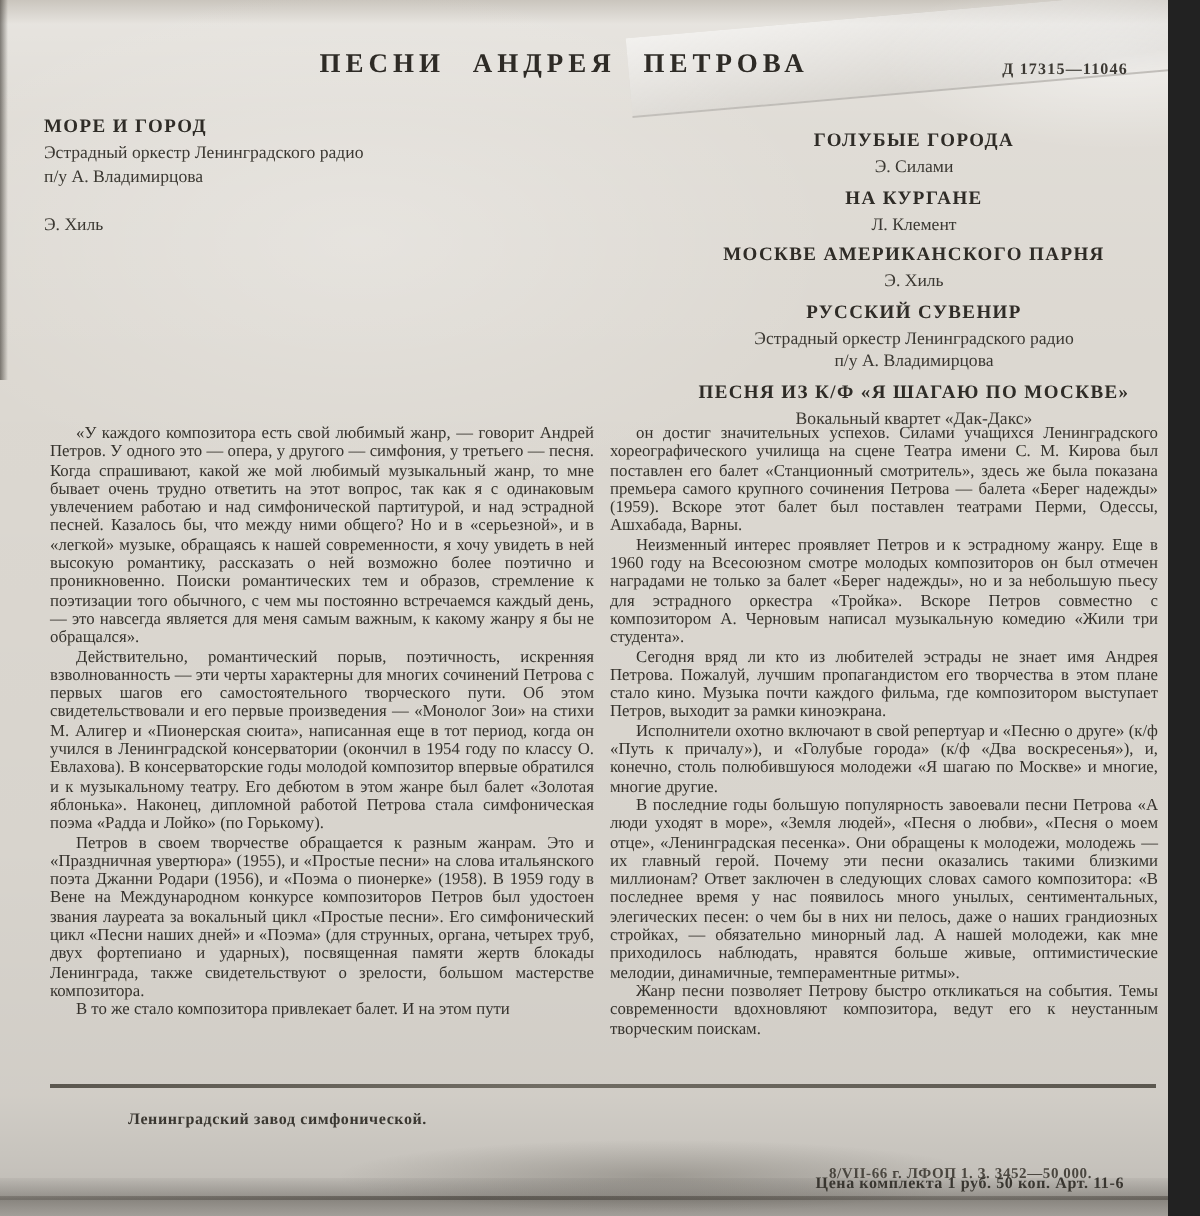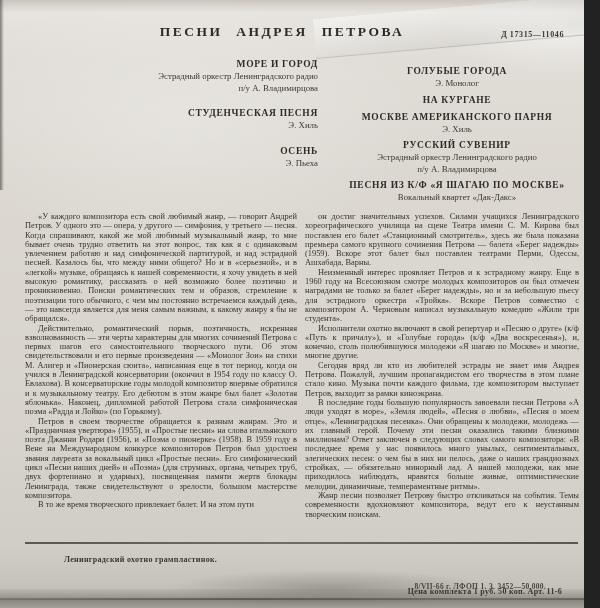--- a/index.html
+++ b/index.html
@@ -27,21 +27,21 @@
   .bottom-crease-line { position:absolute; left:0; bottom:8px; width:600px; height:2px;
     background:linear-gradient(90deg, rgba(60,55,48,0.25), rgba(60,55,48,0.55) 40%, rgba(60,55,48,0.30) 80%, rgba(60,55,48,0.45)); }
 
   
   .album-title { position:absolute; top:24px; left:0; right:20px; text-align:center;
     font-size:13.5px; font-weight:bold; letter-spacing:2.5px; word-spacing:8px; color:#2e2b26; }
   .catalog-number { position:absolute; top:30px; right:20px; font-size:8px; font-weight:bold;
     letter-spacing:0.6px; color:#3c3933; }
 
   
-  .tracklist-left  { position:absolute; top:58px; left:22px;  width:296px; text-align:right; }
+  .tracklist-left  { position:absolute; top:58px; left:22px;  width:296px; text-align:left; }
   .tracklist-right { position:absolute; top:58px; left:326px; width:262px; text-align:center; padding-top:7px; }
   .tracklist-left  .track { margin-bottom:14px; }
   .tracklist-right .track { margin-bottom:5px; }
   .track-title { font-size:9.5px; font-weight:bold; letter-spacing:0.7px; color:#2f2c27; line-height:12px; }
   .track-performer { font-size:8.8px; line-height:10.5px; margin-top:1px; color:#3b3832; }
 
   
   .notes-col { position:absolute; top:212px; font-size:8.4px; line-height:9.3px;
     text-align:justify; color:#35322c; }
   .notes-col.left  { left:25px;  width:272px; }
@@ -69,68 +69,64 @@
   <div class="album-title">ПЕСНИ АНДРЕЯ ПЕТРОВА</div>
   <div class="catalog-number">Д 17315—11046</div>
 
   <div class="tracklist-left">
     <div class="track">
       <div class="track-title">МОРЕ И ГОРОД</div>
       <div class="track-performer">Эстрадный оркестр Ленинградского радио</div>
       <div class="track-performer">п/у А. Владимирцова</div>
     </div>
     <div class="track">
-      <div class="track-title">СТУДЕНЧЕСКАЯ ПЕСНЯ</div>
       <div class="track-performer">Э. Хиль</div>
-    </div>
-    <div class="track">
-      <div class="track-title">ОСЕНЬ</div>
-      <div class="track-performer">Э. Пьеха</div>
     </div>
   </div>
 
   <div class="tracklist-right">
     <div class="track">
       <div class="track-title">ГОЛУБЫЕ ГОРОДА</div>
-      <div class="track-performer">Э. Монолог</div>
+      <div class="track-performer">Э. Силами</div>
     </div>
     <div class="track">
       <div class="track-title">НА КУРГАНЕ</div>
+      <div class="track-performer">Л. Клемент</div>
     </div>
     <div class="track">
       <div class="track-title">МОСКВЕ АМЕРИКАНСКОГО ПАРНЯ</div>
       <div class="track-performer">Э. Хиль</div>
     </div>
     <div class="track">
       <div class="track-title">РУССКИЙ СУВЕНИР</div>
       <div class="track-performer">Эстрадный оркестр Ленинградского радио</div>
       <div class="track-performer">п/у А. Владимирцова</div>
     </div>
     <div class="track">
       <div class="track-title">ПЕСНЯ ИЗ К/Ф «Я ШАГАЮ ПО МОСКВЕ»</div>
       <div class="track-performer">Вокальный квартет «Дак-Дакс»</div>
     </div>
   </div>
 
   <div class="notes-col left">
     <p>«У каждого композитора есть свой любимый жанр, — говорит Андрей Петров. У одного это — опера, у другого — симфония, у третьего — песня. Когда спрашивают, какой же мой любимый музыкальный жанр, то мне бывает очень трудно ответить на этот вопрос, так как я с одинаковым увлечением работаю и над симфонической партитурой, и над эстрадной песней. Казалось бы, что между ними общего? Но и в «серьезной», и в «легкой» музыке, обращаясь к нашей современности, я хочу увидеть в ней высокую романтику, рассказать о ней возможно более поэтично и проникновенно. Поиски романтических тем и образов, стремление к поэтизации того обычного, с чем мы постоянно встречаемся каждый день, — это навсегда является для меня самым важным, к какому жанру я бы не обращался».</p>
     <p>Действительно, романтический порыв, поэтичность, искренняя взволнованность — эти черты характерны для многих сочинений Петрова с первых шагов его самостоятельного творческого пути. Об этом свидетельствовали и его первые произведения — «Монолог Зои» на стихи М. Алигер и «Пионерская сюита», написанная еще в тот период, когда он учился в Ленинградской консерватории (окончил в 1954 году по классу О. Евлахова). В консерваторские годы молодой композитор впервые обратился и к музыкальному театру. Его дебютом в этом жанре был балет «Золотая яблонька». Наконец, дипломной работой Петрова стала симфоническая поэма «Радда и Лойко» (по Горькому).</p>
     <p>Петров в своем творчестве обращается к разным жанрам. Это и «Праздничная увертюра» (1955), и «Простые песни» на слова итальянского поэта Джанни Родари (1956), и «Поэма о пионерке» (1958). В 1959 году в Вене на Международном конкурсе композиторов Петров был удостоен звания лауреата за вокальный цикл «Простые песни». Его симфонический цикл «Песни наших дней» и «Поэма» (для струнных, органа, четырех труб, двух фортепиано и ударных), посвященная памяти жертв блокады Ленинграда, также свидетельствуют о зрелости, большом мастерстве композитора.</p>
-    <p>В то же время творческого привлекает балет. И на этом пути</p>
+    <p>В то же стало композитора привлекает балет. И на этом пути</p>
   </div>
 
   <div class="notes-col right">
     <p>он достиг значительных успехов. Силами учащихся Ленинградского хореографического училища на сцене Театра имени С. М. Кирова был поставлен его балет «Станционный смотритель», здесь же была показана премьера самого крупного сочинения Петрова — балета «Берег надежды» (1959). Вскоре этот балет был поставлен театрами Перми, Одессы, Ашхабада, Варны.</p>
     <p>Неизменный интерес проявляет Петров и к эстрадному жанру. Еще в 1960 году на Всесоюзном смотре молодых композиторов он был отмечен наградами не только за балет «Берег надежды», но и за небольшую пьесу для эстрадного оркестра «Тройка». Вскоре Петров совместно с композитором А. Черновым написал музыкальную комедию «Жили три студента».</p>
+    <p>Сегодня вряд ли кто из любителей эстрады не знает имя Андрея Петрова. Пожалуй, лучшим пропагандистом его творчества в этом плане стало кино. Музыка почти каждого фильма, где композитором выступает Петров, выходит за рамки киноэкрана.</p>
     <p>Исполнители охотно включают в свой репертуар и «Песню о друге» (к/ф «Путь к причалу»), и «Голубые города» (к/ф «Два воскресенья»), и, конечно, столь полюбившуюся молодежи «Я шагаю по Москве» и многие, многие другие.</p>
-    <p>Сегодня вряд ли кто из любителей эстрады не знает имя Андрея Петрова. Пожалуй, лучшим пропагандистом его творчества в этом плане стало кино. Музыка почти каждого фильма, где композитором выступает Петров, выходит за рамки киноэкрана.</p>
     <p>В последние годы большую популярность завоевали песни Петрова «А люди уходят в море», «Земля людей», «Песня о любви», «Песня о моем отце», «Ленинградская песенка». Они обращены к молодежи, молодежь — их главный герой. Почему эти песни оказались такими близкими миллионам? Ответ заключен в следующих словах самого композитора: «В последнее время у нас появилось много унылых, сентиментальных, элегических песен: о чем бы в них ни пелось, даже о наших грандиозных стройках, — обязательно минорный лад. А нашей молодежи, как мне приходилось наблюдать, нравятся больше живые, оптимистические мелодии, динамичные, темпераментные ритмы».</p>
     <p>Жанр песни позволяет Петрову быстро откликаться на события. Темы современности вдохновляют композитора, ведут его к неустанным творческим поискам.</p>
   </div>
 
   <div class="footer-rule"></div>
-  <div class="plant-name">Ленинградский охотно грампластинок.</div>
+  <div class="plant-name">Ленинградский завод симфонической.</div>
   <div class="price-line">Цена комплекта 1 руб. 50 коп. Арт. 11-6</div>
   <div class="print-code">8/VII-66 г. ЛФОП 1. З. 3452—50 000.</div>
 
   <div class="bottom-crease-line"></div>
   <div class="bottom-edge-band"></div>
 </div>
 
 </body></html>

